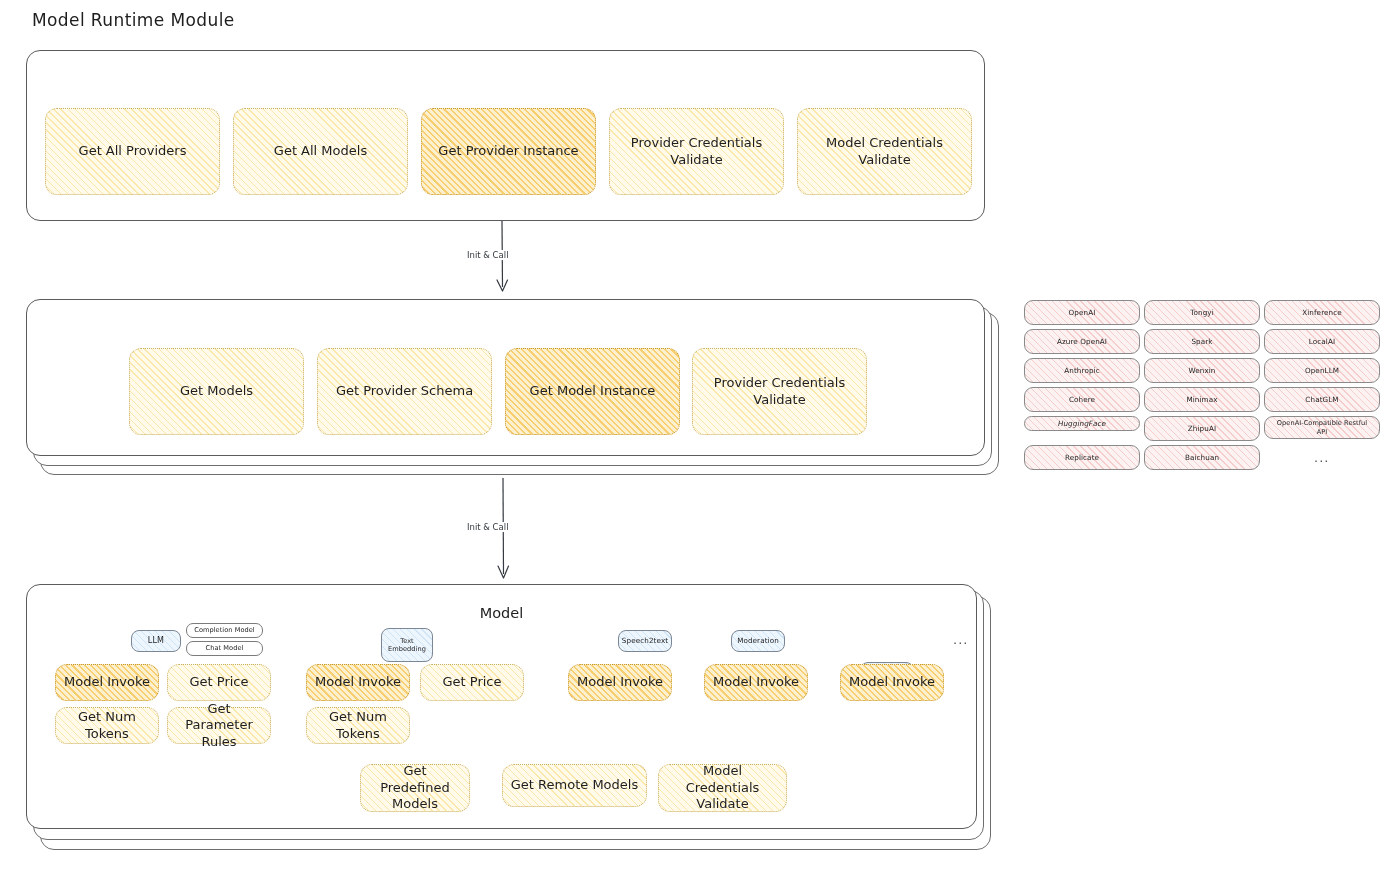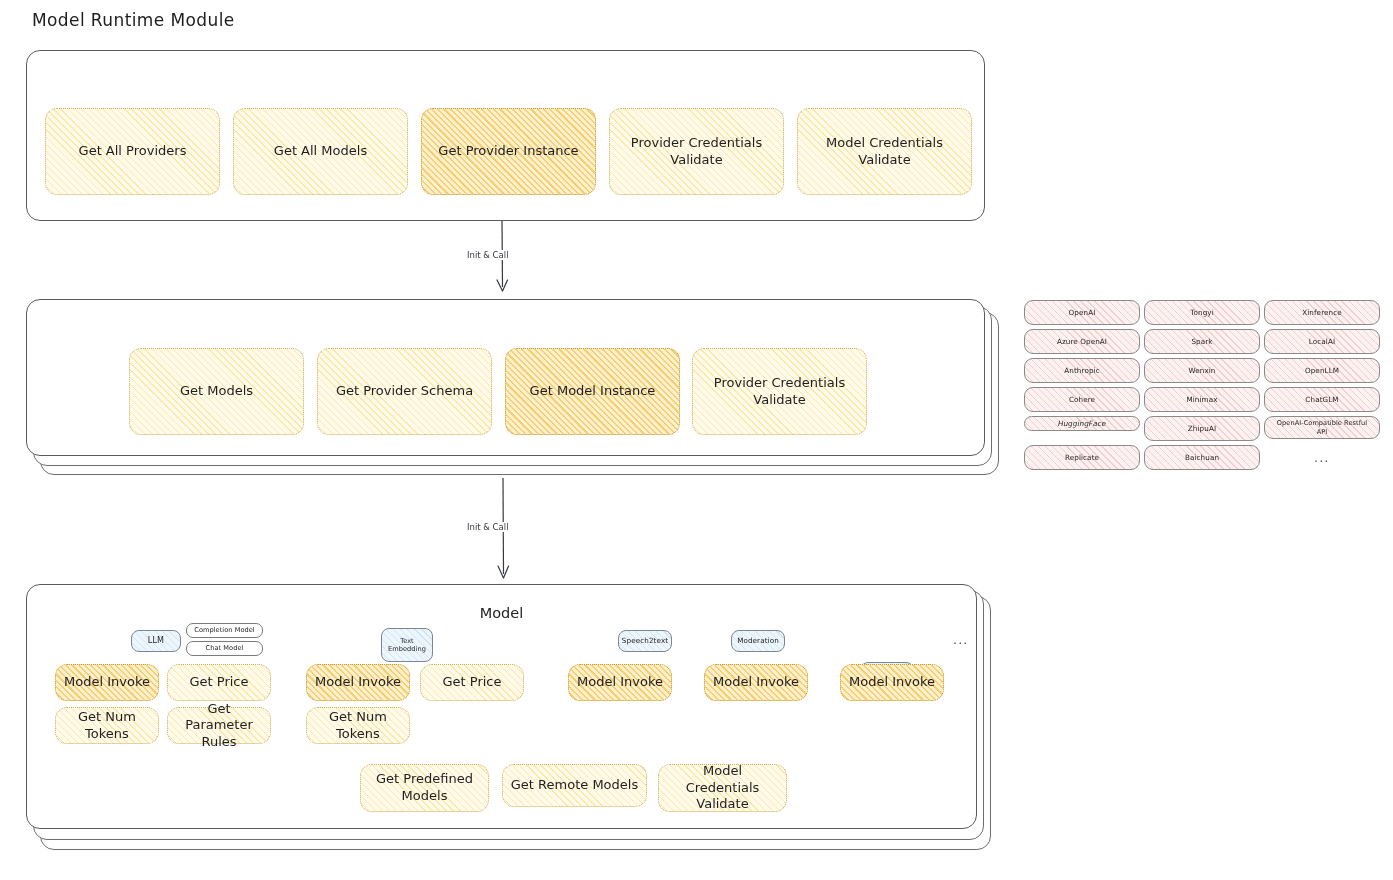--- a/index.html
+++ b/index.html
@@ -220,16 +220,16 @@
   <div class="node fill-amber t-13" style="left:541px; top:79px; width:104px; height:37px;">Model Invoke</div>
 
   <div class="node fill-blue t-7" style="left:704px; top:45px; width:54px; height:22px;border-radius:8px;">Moderation</div>
   <div class="node fill-amber t-13" style="left:677px; top:79px; width:104px; height:37px;">Model Invoke</div>
 
   <div class="node fill-blue t-7" style="left:833px; top:45px; width:54px; height:22px;margin-top:32px;">Rerank</div>
   <div class="node fill-amber t-13" style="left:813px; top:79px; width:104px; height:37px;">Model Invoke</div>
 
   <div class="ellipsis-dots" style="left:926px; top:47px;">...</div>
 
-  <div class="node fill-yellow t-13" style="left:333px; top:179px; width:129px; height:48px;">Get Predefined Models</div>
+  <div class="node fill-yellow t-13" style="left:333px; top:179px; width:110px; height:48px;">Get Predefined Models</div>
   <div class="node fill-yellow t-13" style="left:475px; top:179px; width:145px; height:43px;">Get Remote Models</div>
   <div class="node fill-yellow t-13" style="left:631px; top:179px; width:129px; height:48px;">Model Credentials Validate</div>
 </div>
 
 </body></html>

